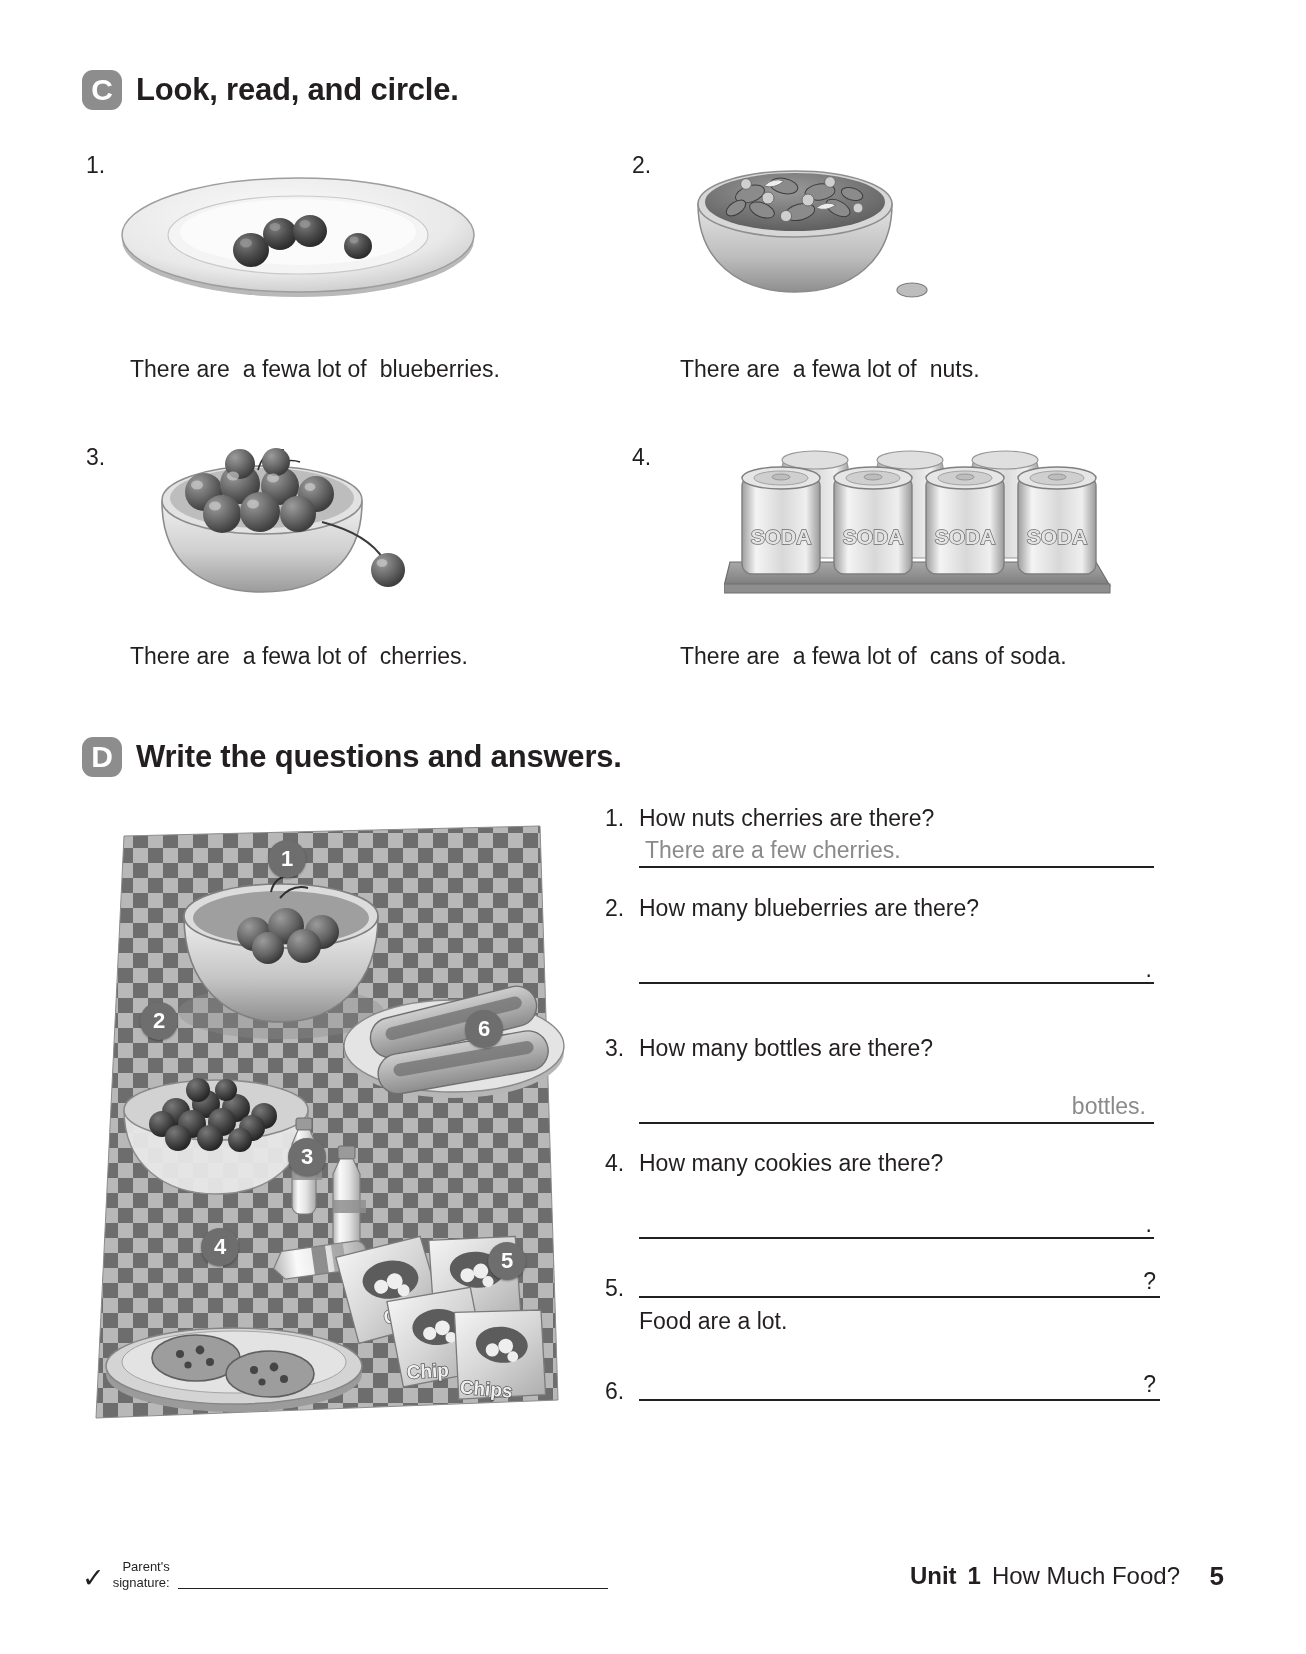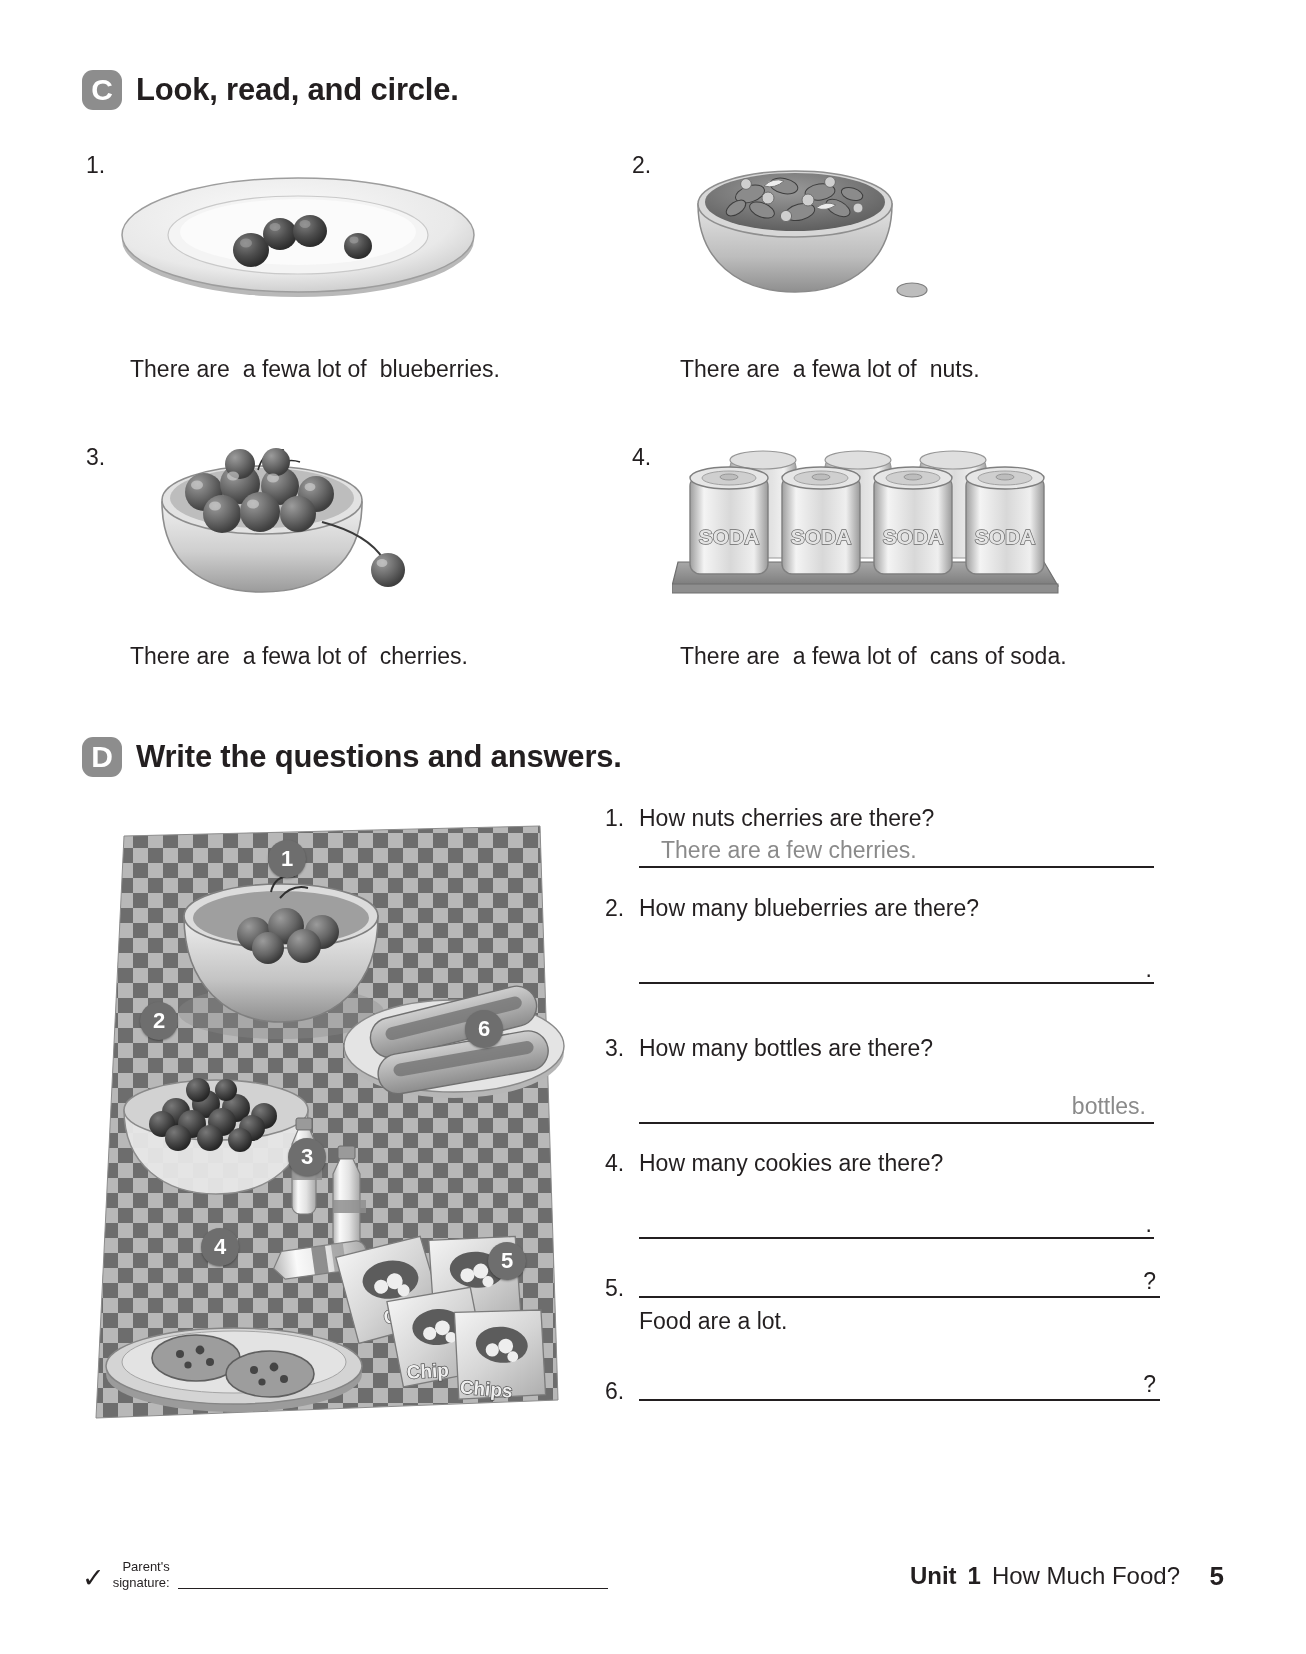--- a/index.html
+++ b/index.html
@@ -80,21 +80,21 @@
     height: 44px;
     margin-left: 34px;
   }
   .answer-rule {
     position: absolute;
     left: 0; right: 0; bottom: 8px;
     border-bottom: 2px solid #231f20;
   }
   .answer-written {
     position: absolute;
-    left: 22px; bottom: 12px;
+    left: 6px; bottom: 12px;
     color: #8a8a8a;
     font-size: 23px;
     white-space: nowrap;
   }
   .answer-written.right { left: auto; right: 8px; }
   .answer-period {
     position: absolute;
     right: 2px; bottom: 9px;
     font-size: 23px;
   }
@@ -327,21 +327,21 @@
   <div class="c-sentence" style="left:130px; top:643px;">
     <span>There are</span>
     <span class="c-choice">
       <span>a few</span>
       <span>a lot of</span>
     </span>
     <span>cherries.</span>
   </div>
 
   <div class="c-num" style="left:632px; top:444px;">4.</div>
-  <div class="art" style="left:672px; top:440px; width:390px; height:165px;">
+  <div class="art" style="left:724px; top:440px; width:390px; height:165px;">
     <svg width="390" height="165" viewBox="0 0 390 165">
       <defs>
         <linearGradient id="canG" x1="0" y1="0" x2="1" y2="0">
           <stop offset="0%" stop-color="#9e9e9e"></stop>
             <stop offset="18%" stop-color="#f4f4f4"></stop>
           <stop offset="52%" stop-color="#d8d8d8"></stop>
             <stop offset="82%" stop-color="#efefef"></stop>
           <stop offset="100%" stop-color="#9a9a9a"></stop>
         </linearGradient>
         <linearGradient id="trayG" x1="0" y1="0" x2="0" y2="1">

